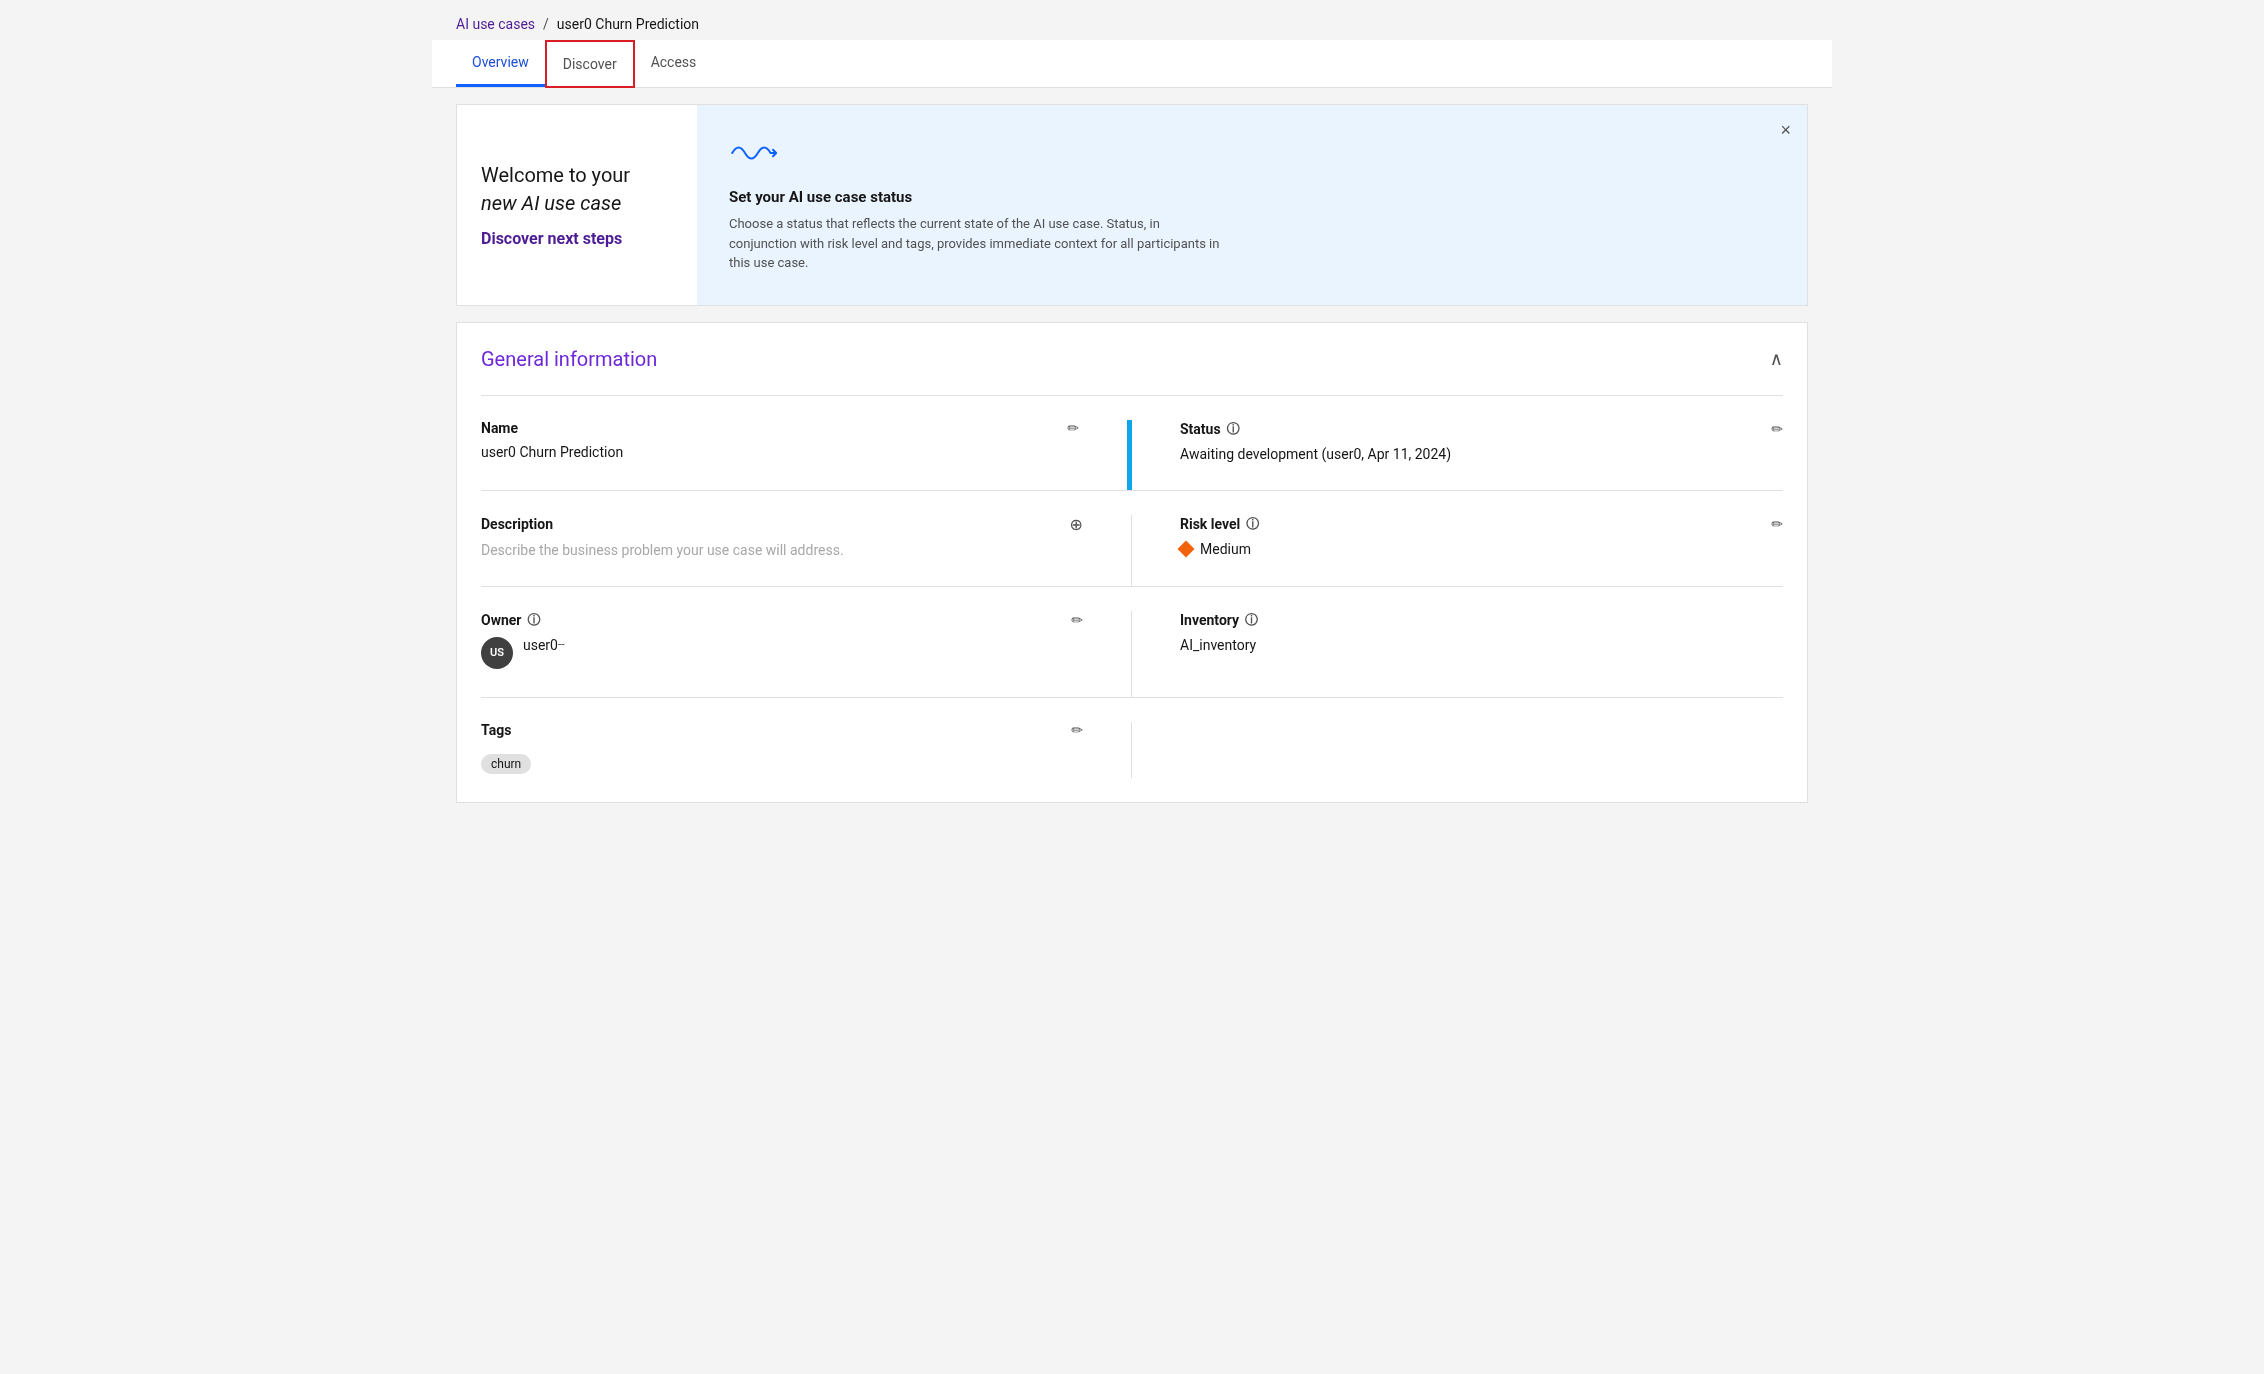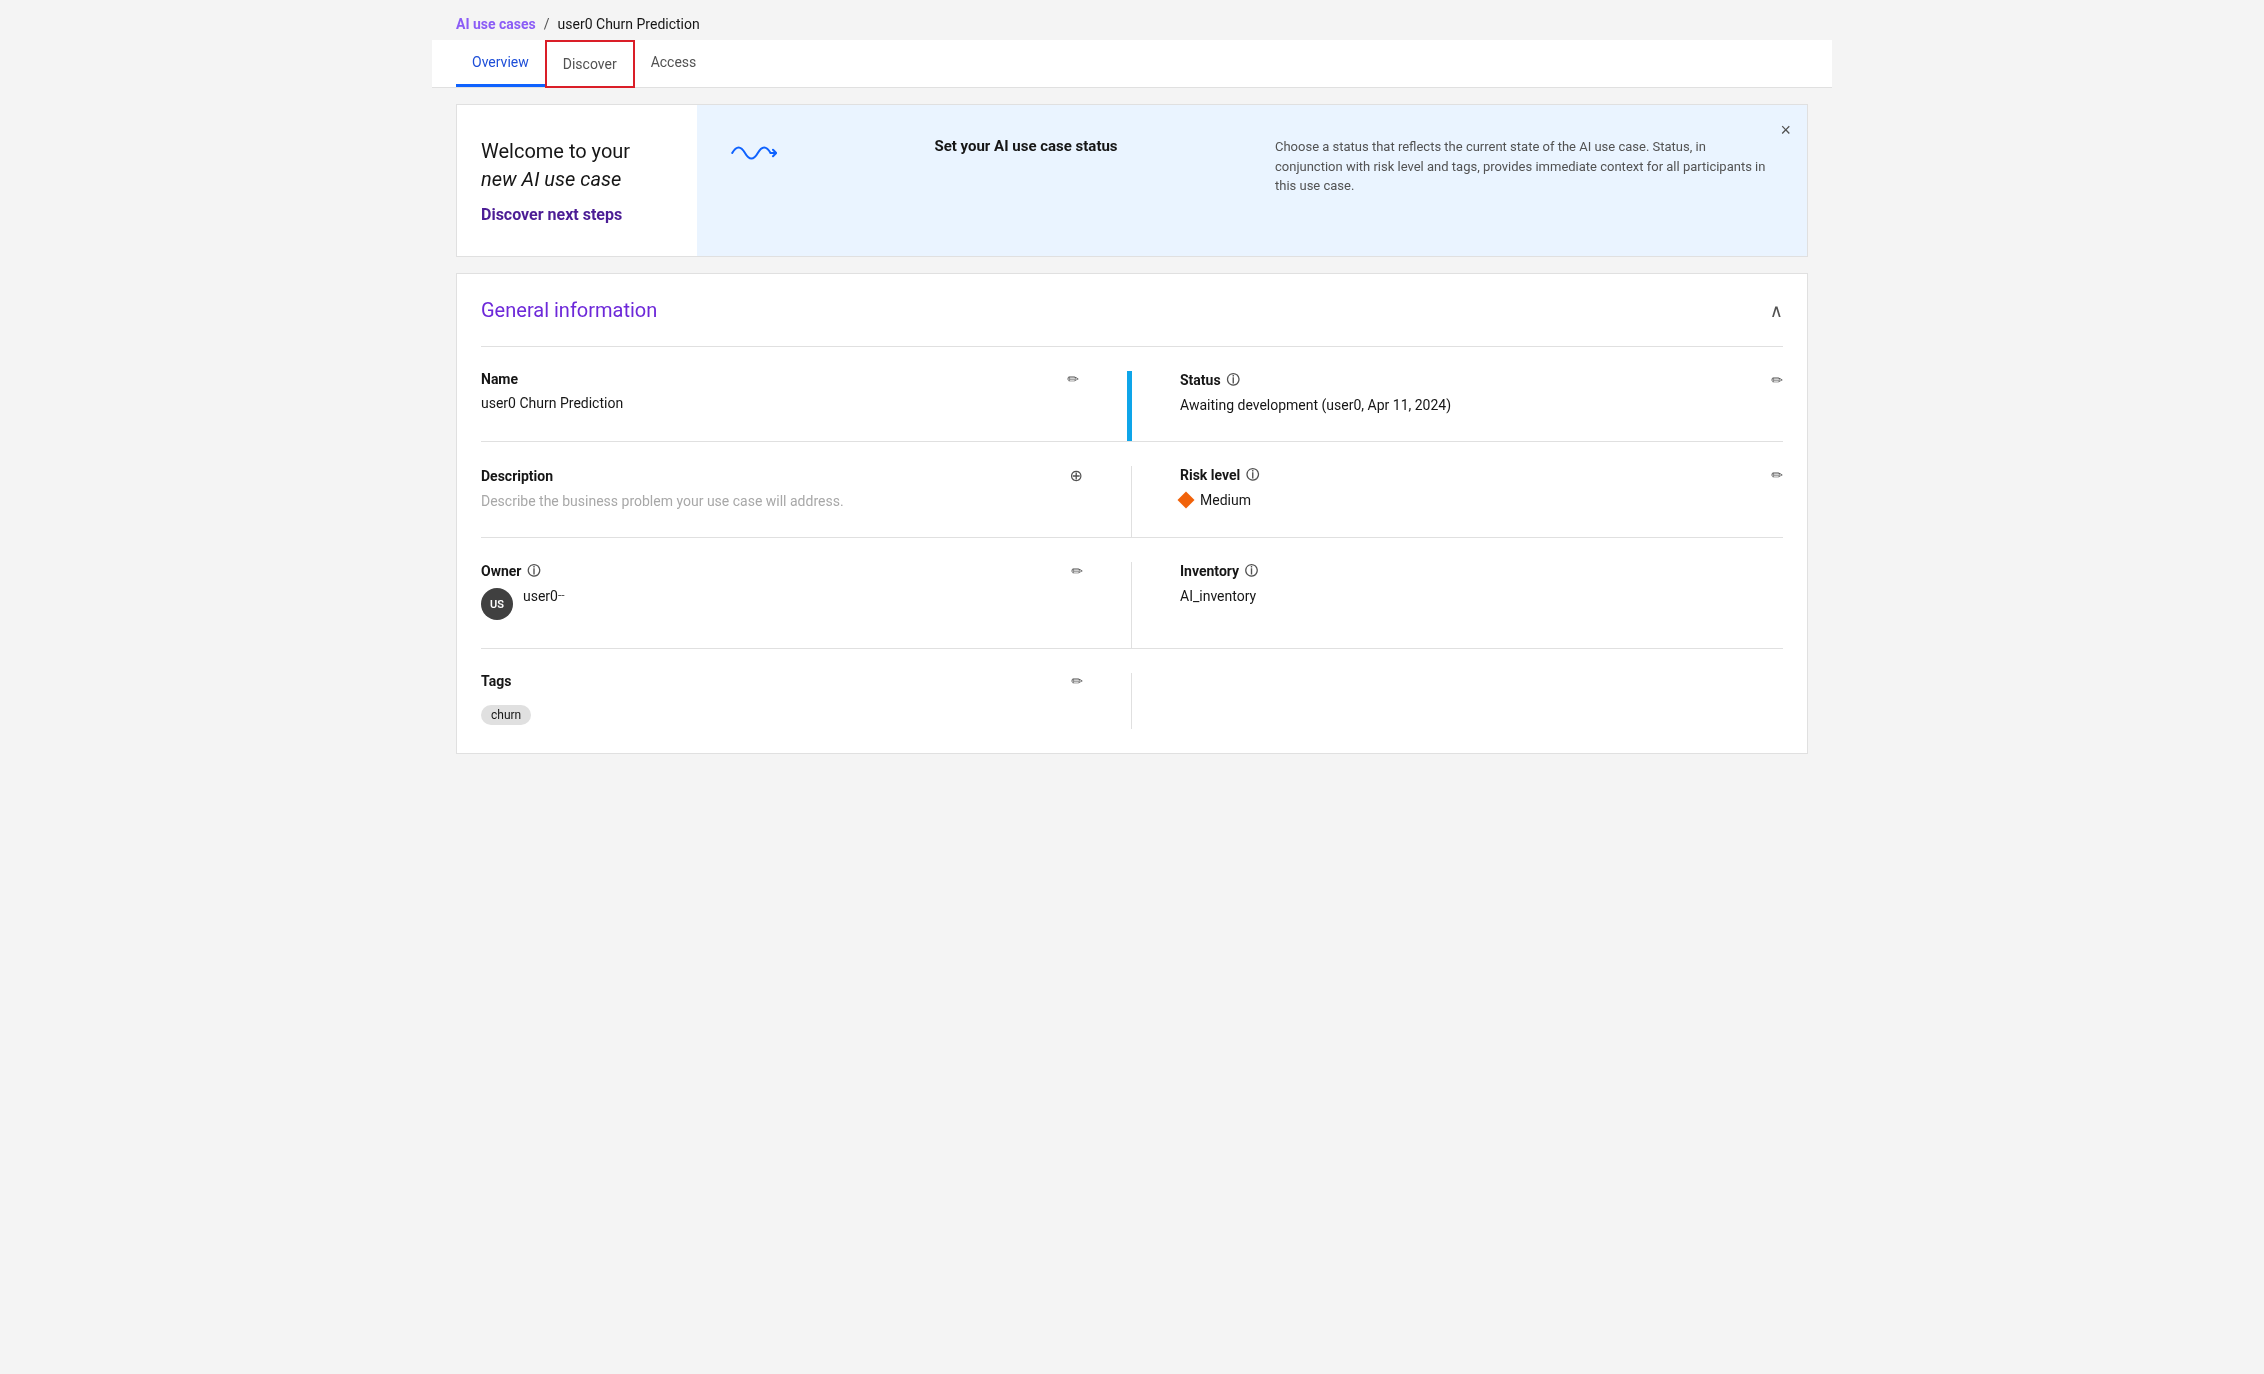--- a/index.html
+++ b/index.html
@@ -17,24 +17,23 @@
     }
     
     .breadcrumb {
       padding: 16px 24px 0 24px;
       display: flex;
       align-items: center;
       gap: 8px;
       font-size: 14px;
     }
     .breadcrumb-link {
-      color: #8b5cf6;
+      color: #4c1d95;
       text-decoration: none;
       cursor: pointer;
-      font-weight: bold;
     }
     .breadcrumb-separator {
       color: #525252;
     }
     .breadcrumb-current {
       color: #161616;
     }
     
     .tabs-container {
       background: #fff;
@@ -96,22 +95,22 @@
     .welcome-subtitle {
       font-size: 16px;
       font-weight: 700;
       color: #4c1d95;
     }
     .welcome-right {
       flex: 1;
       background: #eaf4ff;
       padding: 32px 32px;
       display: flex;
-      flex-direction: row;
-      justify-content: space-between;
+      flex-direction: column;
+      justify-content: center;
     }
     .welcome-icon {
       margin-bottom: 16px;
     }
     .welcome-icon svg {
       width: 48px;
       height: 32px;
     }
     .welcome-right-title {
       font-size: 15px;

